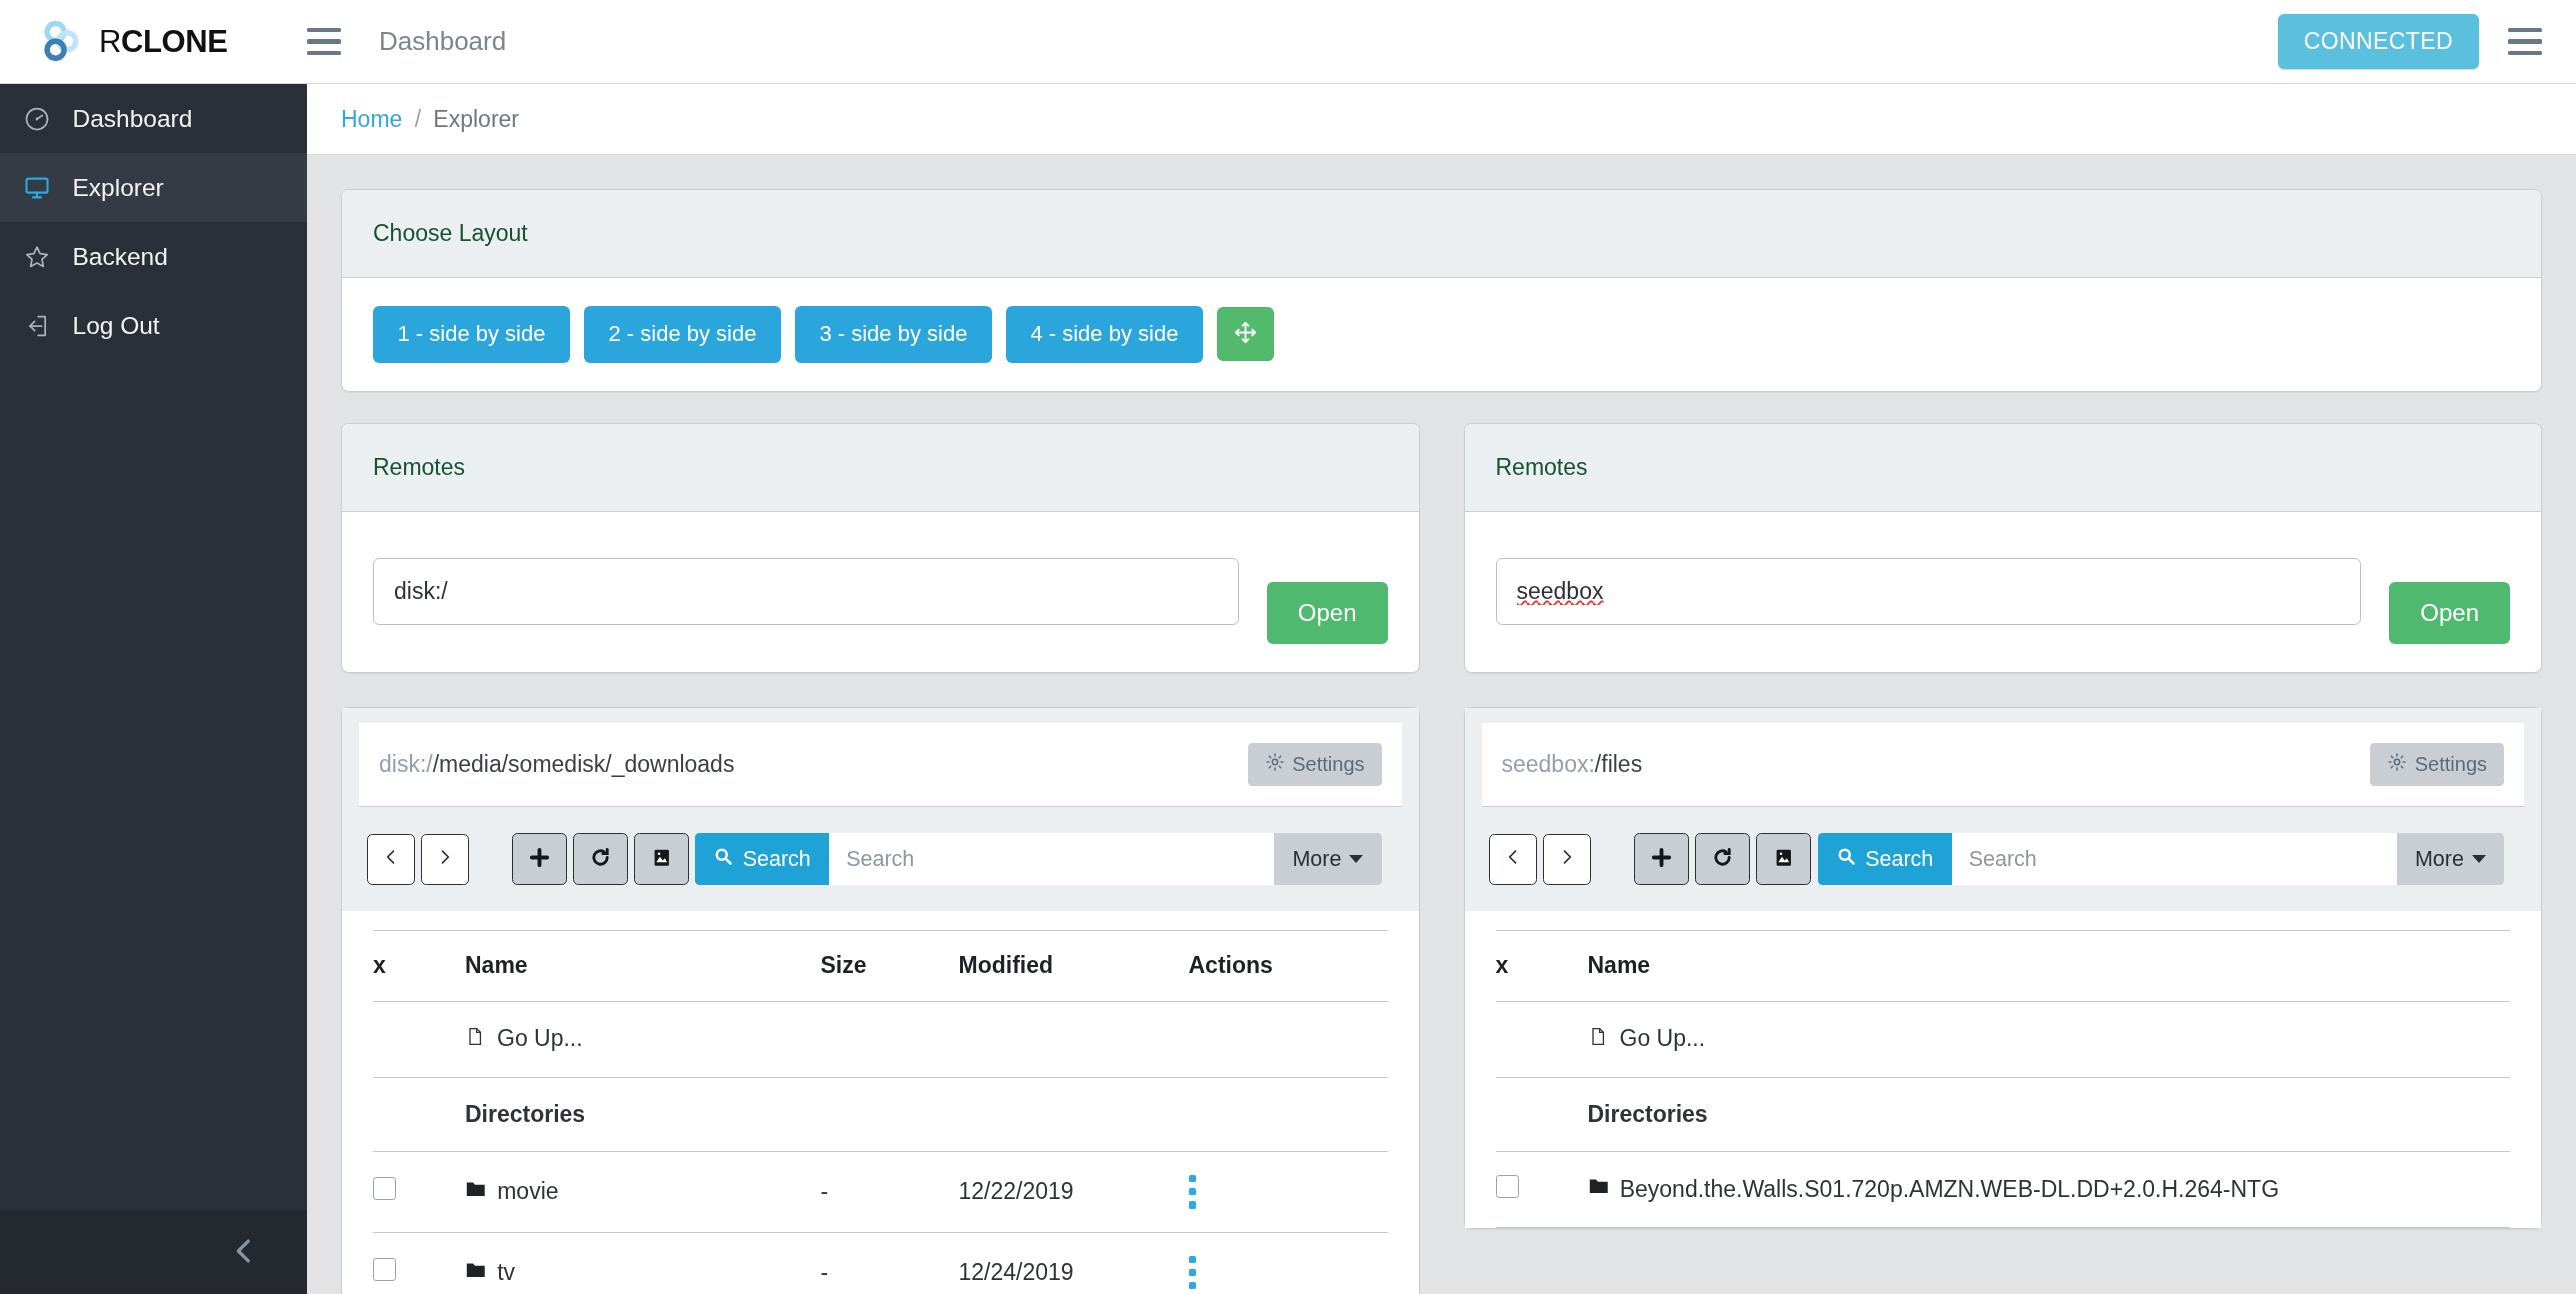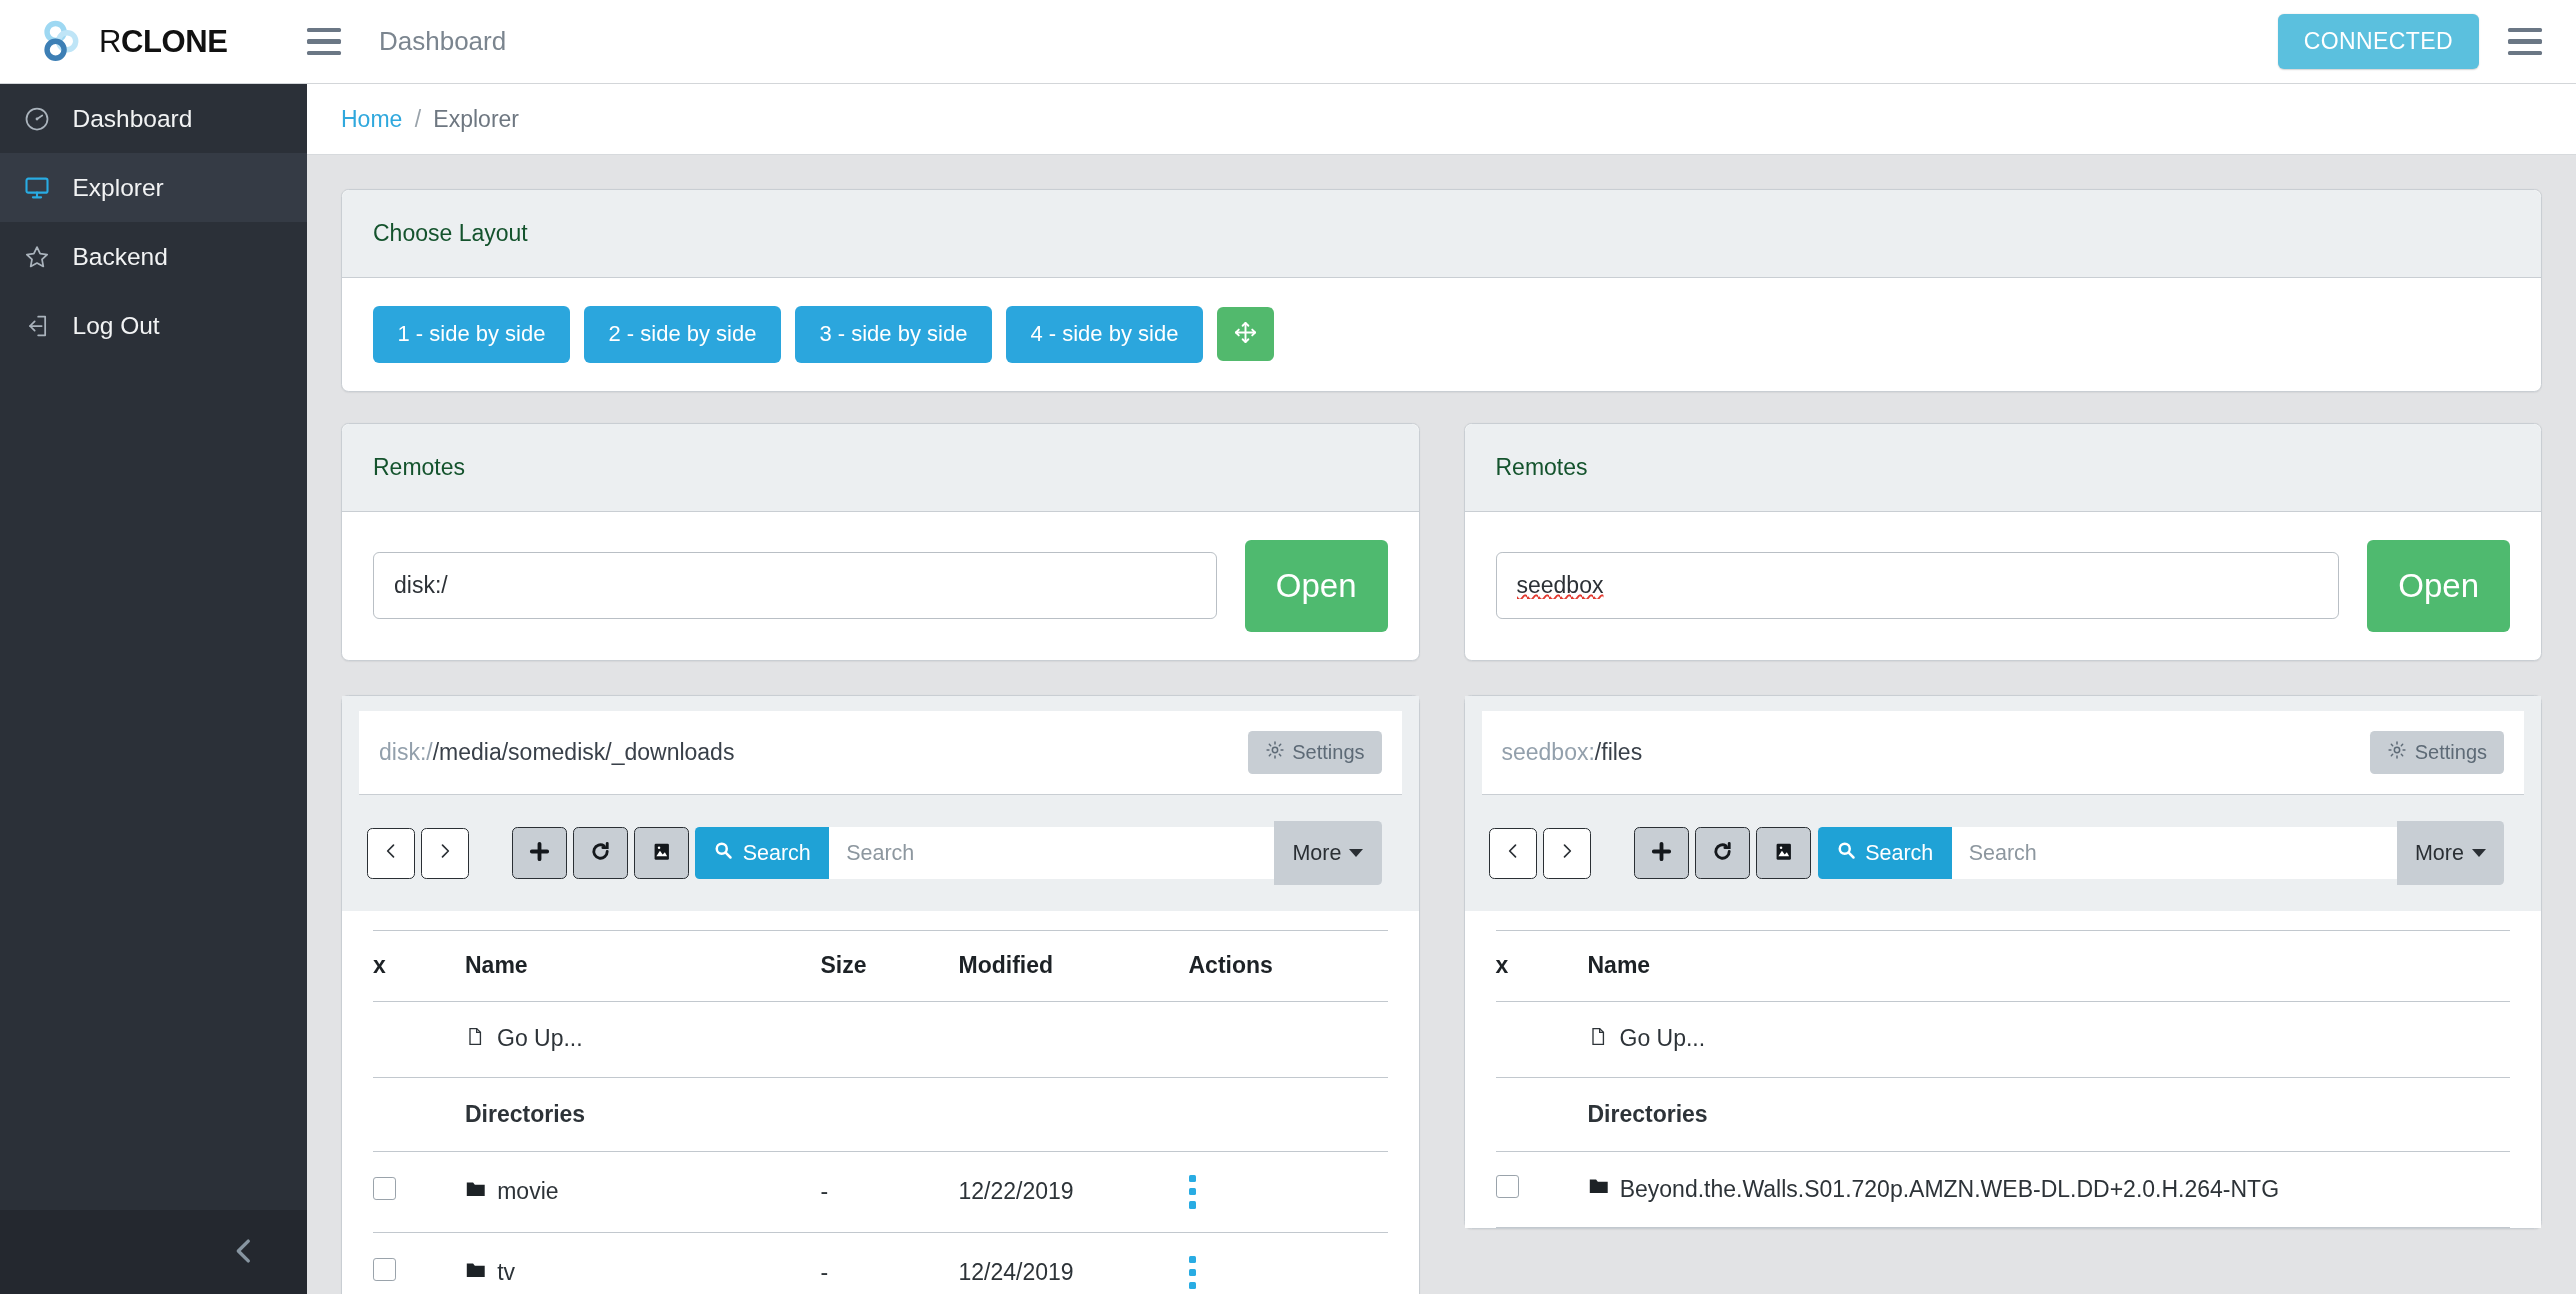--- a/index.html
+++ b/index.html
@@ -105,21 +105,21 @@
     flex: 1; min-width: 0; height: 67px; border: 0.8px solid #b9bfc5; border-radius: 6.1px;
     padding: 0 20px; font-size: 23px; font-family: inherit; color: #2c3136;
     background: #fff;
   }
   .remote-input.spell {
     text-decoration: underline; text-decoration-style: wavy;
     text-decoration-color: #e23a30; text-decoration-thickness: 1.5px;
   }
   .btn-open {
     background: #4fba6f; color: #fff; border: none; border-radius: 6.1px;
-    padding: 27px 31px; font-size: 33px; font-family: inherit; cursor: pointer;
+    padding: 17px 31px; font-size: 24px; font-family: inherit; cursor: pointer; margin-top: 42px;
   }
 
   
   .explorer { margin-top: 34px; }
   .exp-inner { padding: 15.3px 17px 0 17px; background: #eceff1; }
   .path-bar {
     background: #fff; border-bottom: 0.8px solid #c9ced3;
     display: flex; align-items: center; padding: 20px 20px;
   }
   .path-text { font-size: 23px; }
@@ -147,21 +147,21 @@
     background: #1fa2d6; color: #fff; border: none; height: 52px;
     border-radius: 4.6px 0 0 4.6px; padding: 0 18.4px; font-size: 21.5px;
     font-family: inherit; cursor: pointer; display: flex; align-items: center; gap: 9.2px;
   }
   .search-input {
     height: 52px; border: none; background: #fff; padding: 0 17px;
     font-size: 21.5px; font-family: inherit; color: #2c3136; width: 322px; min-width: 0; flex: 1;
   }
   .search-input::placeholder { color: #8d979f; }
   .btn-more {
-    background: #c8ced4; color: #2a2f34; border: none; height: 64px;
+    background: #c8ced4; color: #2a2f34; border: none; height: 52px;
     border-radius: 0 4.6px 4.6px 0; padding: 0 18.4px; font-size: 21.5px;
     font-family: inherit; cursor: pointer; display: flex; align-items: center; gap: 7.7px;
   }
   .caret { width: 0; height: 0; border-left: 7px solid transparent; border-right: 7px solid transparent; border-top: 8.4px solid currentColor; }
 
   
   .tbl-wrap { background: #fff; padding: 18.4px 31px 0 31px; }
   table.files { width: 100%; border-collapse: collapse; }
   table.files th {
     text-align: left; font-size: 23px; color: #1d2226; font-weight: 700;

